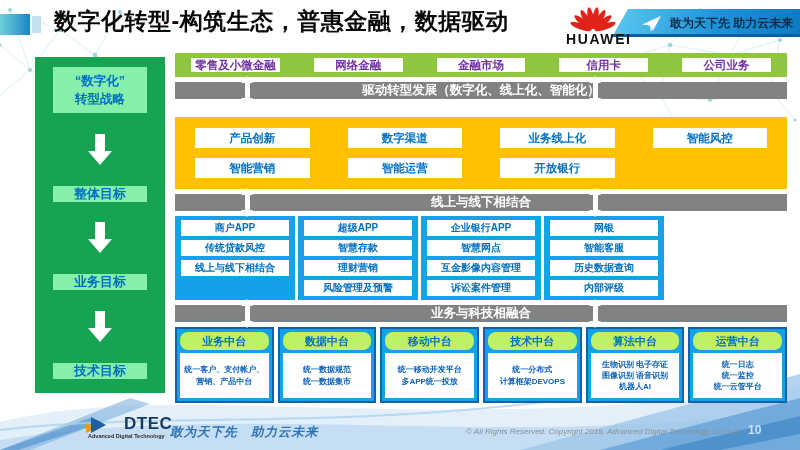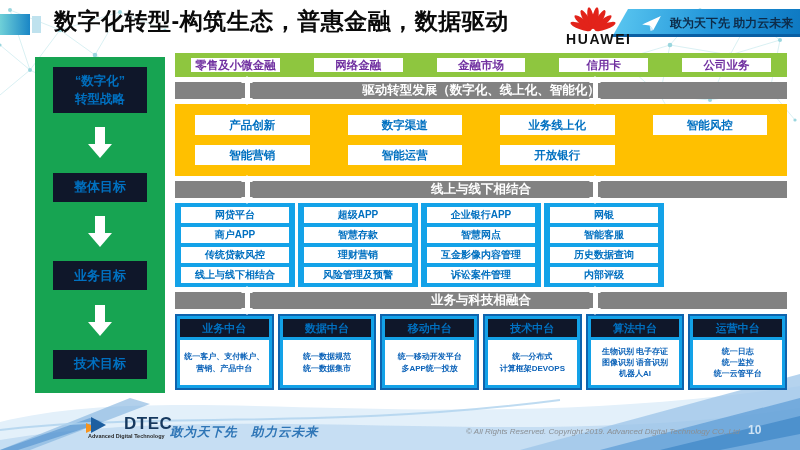--- a/index.html
+++ b/index.html
@@ -23,57 +23,57 @@
           clip-path:polygon(16px 0,100% 0,100% 100%,0 100%);
           background:linear-gradient(100deg,#5cc8f1 0%,#1f93d8 55%,#0e79c2 100%);
           box-shadow:inset 0 -3px 0 #0a5fa3;
           display:flex;align-items:center;padding-left:30px;gap:9px;box-sizing:border-box;}
   .ribbon-text{font-size:12px;font-weight:800;color:#0d2b49;}
 
   
   .sidebar{position:absolute;left:35px;top:57px;width:130px;height:336px;background:#17a452;z-index:1;
            display:flex;flex-direction:column;align-items:center;justify-content:space-between;
            padding:10px 0 14px 0;box-sizing:border-box;}
-  .side-box{background:#0f172a;color:#0070c0;font-weight:800;text-align:center;white-space:pre-line;
+  .side-box{background:#86efac;color:#0070c0;font-weight:800;text-align:center;white-space:pre-line;
             display:flex;align-items:center;justify-content:center;}
   .side-box.tall{width:94px;height:46px;font-size:12.5px;line-height:1.45;}
-  .side-box.short{width:94px;height:29px;font-size:13px;}
+  .side-box.short{width:94px;height:16px;font-size:13px;}
   .big-arrow{position:relative;width:24px;height:31px;}
   .big-arrow .stem{position:absolute;left:7px;top:0;width:10px;height:17px;background:#fff;}
   .big-arrow .head{position:absolute;left:0;top:17px;width:0;height:0;
                    border-left:12px solid transparent;border-right:12px solid transparent;
                    border-top:14px solid #fff;}
 
   
   .main{position:absolute;left:175px;top:53px;width:612px;z-index:1;}
   .band-green{height:24px;background:#8ec63f;display:flex;gap:34px;padding:5px 16px;box-sizing:border-box;}
   .cell-green{flex:1;background:#fff;color:#7030a0;font-weight:800;font-size:11.5px;
               display:flex;align-items:center;justify-content:center;white-space:nowrap;}
   .bar-gray{position:relative;height:17px;background:#828282;color:#fff;font-weight:800;font-size:12.5px;
             display:flex;align-items:center;justify-content:center;margin-top:5px;}
   .dbl-arrow{position:absolute;width:13px;height:29px;top:-6px;z-index:3;}
   .dbl-arrow.a1{left:66px;} .dbl-arrow.a2{left:414px;}
   .dbl-arrow .stem{position:absolute;left:4px;top:6px;width:5px;height:17px;background:#fff;}
   .dbl-arrow:before{content:"";position:absolute;left:0;top:0;border-left:6.5px solid transparent;
                     border-right:6.5px solid transparent;border-bottom:7px solid #fff;}
   .dbl-arrow:after{content:"";position:absolute;left:0;bottom:0;border-left:6.5px solid transparent;
                    border-right:6.5px solid transparent;border-top:7px solid #fff;}
-  .block-orange{margin-top:5px;background:#ffc000;padding:11px 20px;box-sizing:border-box;
+  .block-orange{margin-top:18px;background:#ffc000;padding:11px 20px;box-sizing:border-box;
                 display:grid;grid-template-columns:repeat(4,1fr);column-gap:38px;row-gap:10px;}
   .cell-orange{background:#fff;height:20px;color:#0070c0;font-weight:800;font-size:11.5px;
                display:flex;align-items:center;justify-content:center;white-space:nowrap;}
   .block-blue{margin-top:5px;display:grid;grid-template-columns:repeat(5,1fr);column-gap:3px;}
   .bcol{background:#13a2e8;padding:4px 6px;display:flex;flex-direction:column;gap:4px;box-sizing:border-box;}
   .cell-blue{background:#fff;height:16px;color:#0070c0;font-weight:800;font-size:10px;
              display:flex;align-items:center;justify-content:center;white-space:nowrap;}
   .block-platforms{margin-top:5px;display:grid;grid-template-columns:repeat(6,1fr);column-gap:4px;}
   .pcol{background:#13a2e8;border:2px solid #0e63ad;padding:3px;display:flex;flex-direction:column;
         gap:3px;box-sizing:border-box;height:76px;}
-  .p-title{background:#0f172a;height:18px;flex:none;color:#0070c0;font-weight:800;font-size:11px;
-           display:flex;align-items:center;justify-content:center;}
+  .p-title{background:#bef264;height:18px;flex:none;color:#0070c0;font-weight:800;font-size:11px;
+           display:flex;align-items:center;justify-content:center;border-radius:8px;}
   .p-desc{background:#fff;flex:1;color:#0b62b8;font-weight:700;font-size:8px;line-height:1.4;
           white-space:pre-line;text-align:center;display:flex;align-items:center;justify-content:center;
           padding:1px 2px;}
 
   
   .adtec{position:absolute;left:86px;top:414px;z-index:2;}
   .adtec-row{display:flex;align-items:center;gap:16px;}
   .adtec-mark{position:relative;width:22px;height:17px;}
   .adtec-mark .tri-orange{position:absolute;left:0;top:7px;width:0;height:0;
       border-left:11px solid #f7941d;border-top:5px solid transparent;border-bottom:5px solid transparent;}
@@ -220,21 +220,20 @@
           <div class="stem"></div>
         </div>
       <span>线上与线下相结合</span>
       <div class="dbl-arrow a2">
           <div class="stem"></div>
         </div>
     </div>
 
     <div class="block-blue">
       <div class="bcol">
-        <div class="cell-blue">网贷平台</div>
         <div class="cell-blue">商户APP</div>
         <div class="cell-blue">传统贷款风控</div>
         <div class="cell-blue">线上与线下相结合</div>
       </div>
       <div class="bcol">
         <div class="cell-blue">超级APP</div>
         <div class="cell-blue">智慧存款</div>
         <div class="cell-blue">理财营销</div>
         <div class="cell-blue">风险管理及预警</div>
       </div>

